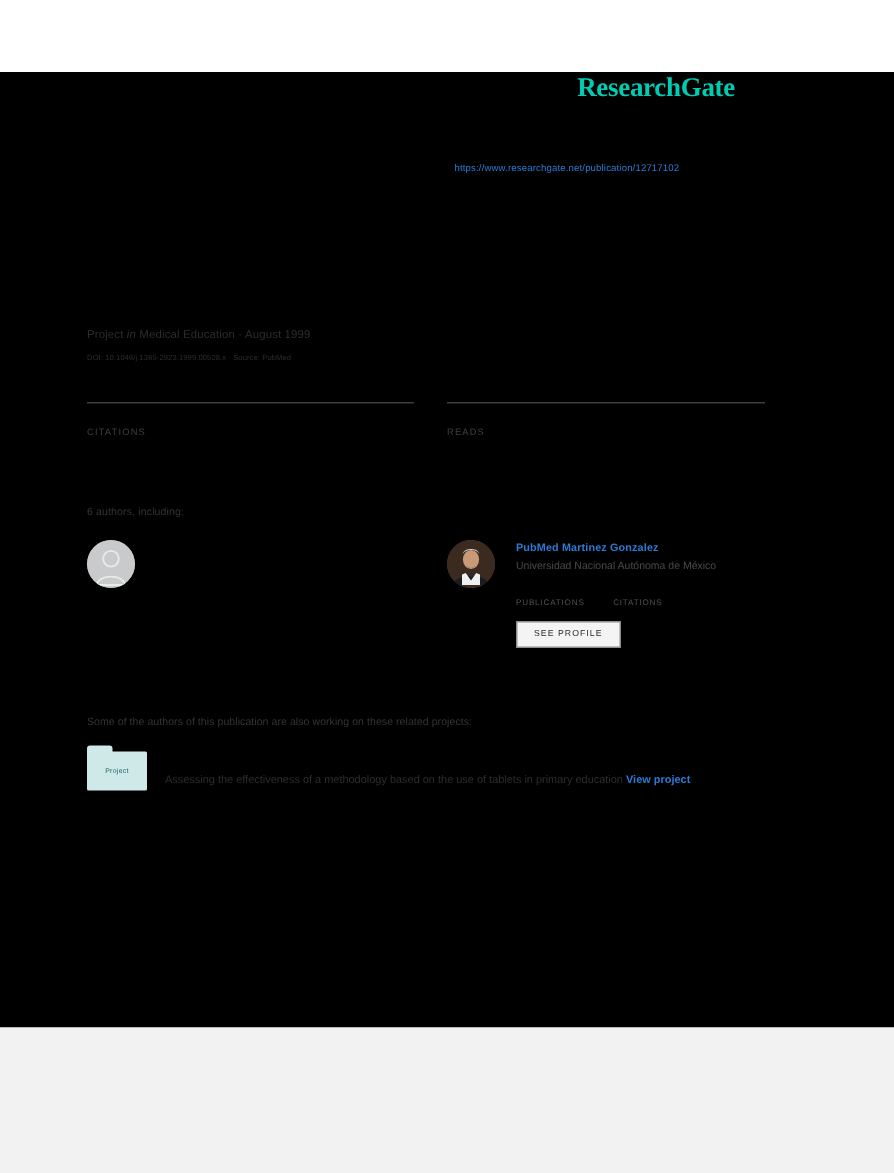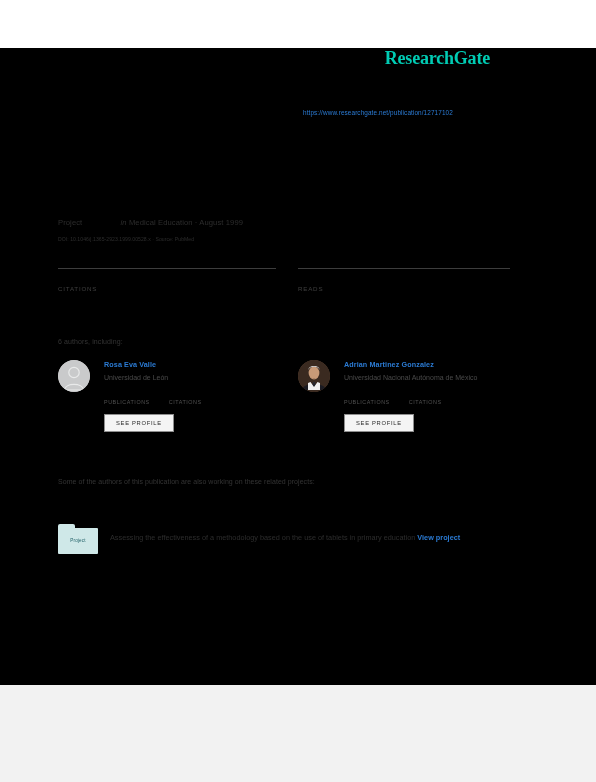--- a/index.html
+++ b/index.html
@@ -74,21 +74,21 @@
 
   
   .article-line {
     position: absolute;
     left: 58px; top: 218px;
     font-size: 7.6px;
     color: #2d2d2d;
     white-space: nowrap;
     letter-spacing: 0.1px;
   }
-  .article-line .in { font-style: italic; margin-left: 36px; }
+  .article-line .in { font-style: italic; }
   .doi-line {
     position: absolute;
     left: 58px; top: 236px;
     font-size: 5.1px;
     color: #2d2d2d;
     white-space: nowrap;
     letter-spacing: 0.05px;
   }
 
   
@@ -182,23 +182,24 @@
   
   .projects-heading {
     position: absolute;
     left: 58px; top: 478px;
     font-size: 7px;
     color: #343434;
     letter-spacing: 0.05px;
   }
   .project-row {
     position: absolute;
-    left: 58px; top: 524px;
+    left: 58px; top: 497px;
     width: 472px;
     display: flex;
+    align-items: flex-end;
   }
   .project-icon {
     position: relative;
     flex: 0 0 40px;
     width: 40px; height: 30px;
   }
   .folder-tab {
     position: absolute;
     left: 0; top: 0;
     width: 17px; height: 5px;
@@ -288,52 +289,37 @@
 
   <div class="authors-heading">6 authors, including:</div>
 
   <div class="author-card left">
     <div class="avatar">
       <svg width="32" height="32" viewBox="0 0 32 32" aria-hidden="true">
         <circle cx="16" cy="16" r="16" fill="#c9cacb"></circle>
         <circle cx="16" cy="12.5" r="5.2" fill="none" stroke="#e9eaea" stroke-width="1.2"></circle>
         <path d="M6.5 30 C7.5 22.5 24.5 22.5 25.5 30 Z" fill="none" stroke="#e9eaea" stroke-width="1.2"></path>
       </svg>
-    </div>
-    <div class="author-body">
-      <div class="author-name">Rosa Eva Valle</div>
-      <div class="author-affil">Universidad de León</div>
-      <div class="author-metrics">
-        <div class="metric">
-          <div class="metric-value"></div>
-          <div class="metric-label">PUBLICATIONS</div>
-        </div>
-        <div class="metric">
-          <div class="metric-value"></div>
-          <div class="metric-label">CITATIONS</div>
-        </div>
-      </div>
-      <div class="see-profile">SEE PROFILE</div>
     </div>
   </div>
 
   <div class="author-card right">
     <div class="avatar photo">
       <svg width="32" height="32" viewBox="0 0 32 32" aria-hidden="true">
         <circle cx="16" cy="16" r="16" fill="#3a2a20"></circle>
         <path d="M4 30 C5 22 27 22 28 30 Z" fill="#1b1b22"></path>
         <path d="M12.5 22 L16 27 L19.5 22 L22 23 L22 30 L10 30 L10 23 Z" fill="#f0f0f0"></path>
         <path d="M14.5 22 L16 26 L17.5 22 Z" fill="#2a2a33"></path>
         <ellipse cx="16" cy="13" rx="5.4" ry="6.4" fill="#c89a77"></ellipse>
         <path d="M10.4 10 C11 5.6 21 5.6 21.6 10 C21.6 8 20 6 16 6 C12 6 10.4 8 10.4 10 Z" fill="#d8d8d8"></path>
         <path d="M12.6 16.6 C13.6 19 18.4 19 19.4 16.6 C18.6 18.8 13.4 18.8 12.6 16.6 Z" fill="#5a4434"></path>
       </svg>
     </div>
     <div class="author-body">
-      <div class="author-name">Adrian Martinez Gonzalez</div>
+      <div class="author-name">PubMed Martinez Gonzalez</div>
       <div class="author-affil">Universidad Nacional Autónoma de México</div>
       <div class="author-metrics">
         <div class="metric">
           <div class="metric-value"></div>
           <div class="metric-label">PUBLICATIONS</div>
         </div>
         <div class="metric">
           <div class="metric-value"></div>
           <div class="metric-label">CITATIONS</div>
         </div>

